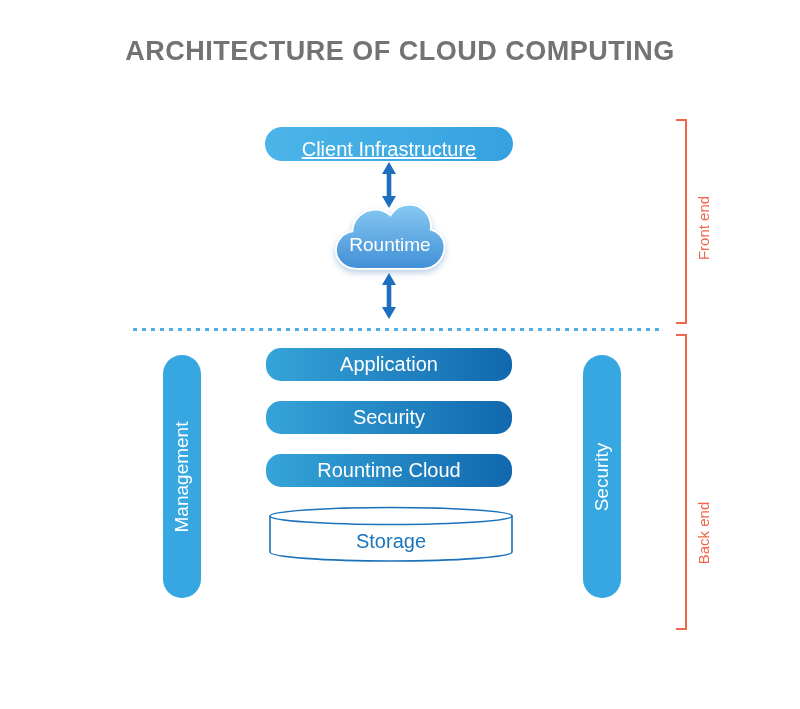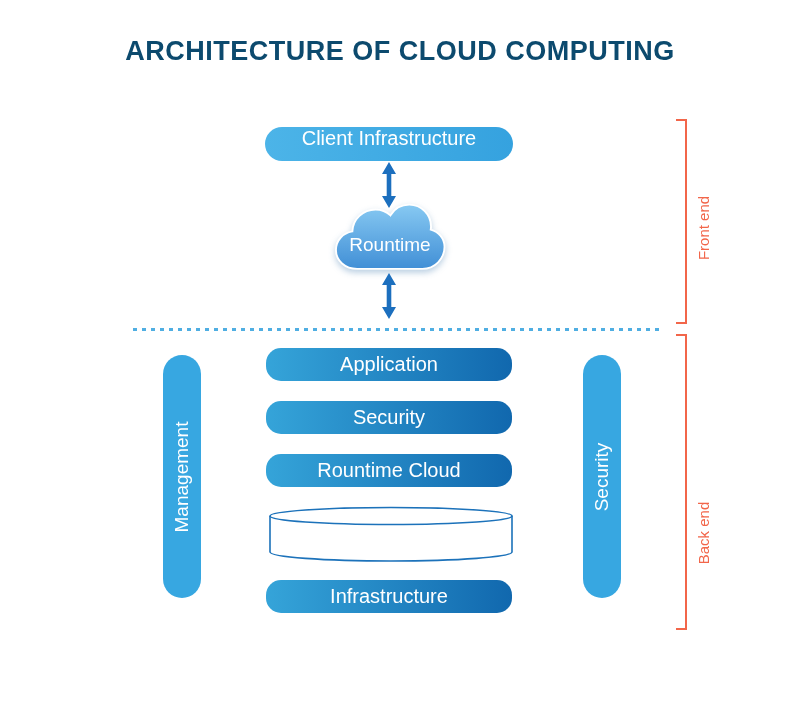--- a/index.html
+++ b/index.html
@@ -5,29 +5,29 @@
   * { margin:0; padding:0; box-sizing:border-box; }
   html,body { background:#ffffff; }
   body { font-family:"Liberation Sans", sans-serif; }
   .canvas {
     position:relative; width:800px; height:709px; background:#ffffff;
     overflow:hidden; margin:0 auto;
   }
   .title {
     position:absolute; left:0; top:36px; width:800px;
     text-align:center; font-size:27px; font-weight:700;
-    letter-spacing:0.5px; color:#0c4a6e;
+    letter-spacing:0.5px; color:#737373;
   }
   
   .client-box {
     position:absolute; left:265px; top:127px; width:248px; height:34px;
     border-radius:17px;
     background:linear-gradient(90deg,#4CB4E8,#35A2DF);
     color:#ffffff; font-size:20px;
-    display:flex; align-items:flex-start; justify-content:center;
+    display:flex; align-items:flex-end; justify-content:center;text-decoration:underline;
   }
   
   .arrow { position:absolute; left:381px; width:16px; height:46px; }
   .arrow-1 { top:162px; }
   .arrow-2 { top:273px; }
   
   .cloud {
     position:absolute; left:334px; top:201px; width:112px; height:72px;
     filter:drop-shadow(0 3px 3px rgba(25,95,160,0.30));
   }
@@ -146,25 +146,23 @@
   </div>
   <div class="layer-box layer-runtime">
     <span>Rountime Cloud</span>
   </div>
 
   <div class="storage">
     <svg viewBox="0 0 246 60" xmlns="http://www.w3.org/2000/svg">
       <path d="M2 10 L2 46 A121 9 0 0 0 244 46 L244 10" fill="#FFFFFF" stroke="#1C72BA" stroke-width="1.6"></path>
       <ellipse cx="123" cy="10" rx="121" ry="8.5" fill="#FFFFFF" stroke="#1C72BA" stroke-width="1.6"></ellipse>
     </svg>
+    <span class="storage-label">Storage</span>
   </div>
 
-  <div class="layer-box layer-infrastructure">
-    <span>Infrastructure</span>
-  </div>
 
   <div class="bracket bracket-front"></div>
   <div class="bracket-label label-front">Front end</div>
 
   <div class="bracket bracket-back"></div>
   <div class="bracket-label label-back">Back end</div>
 
 </div>
 
 </body></html>

